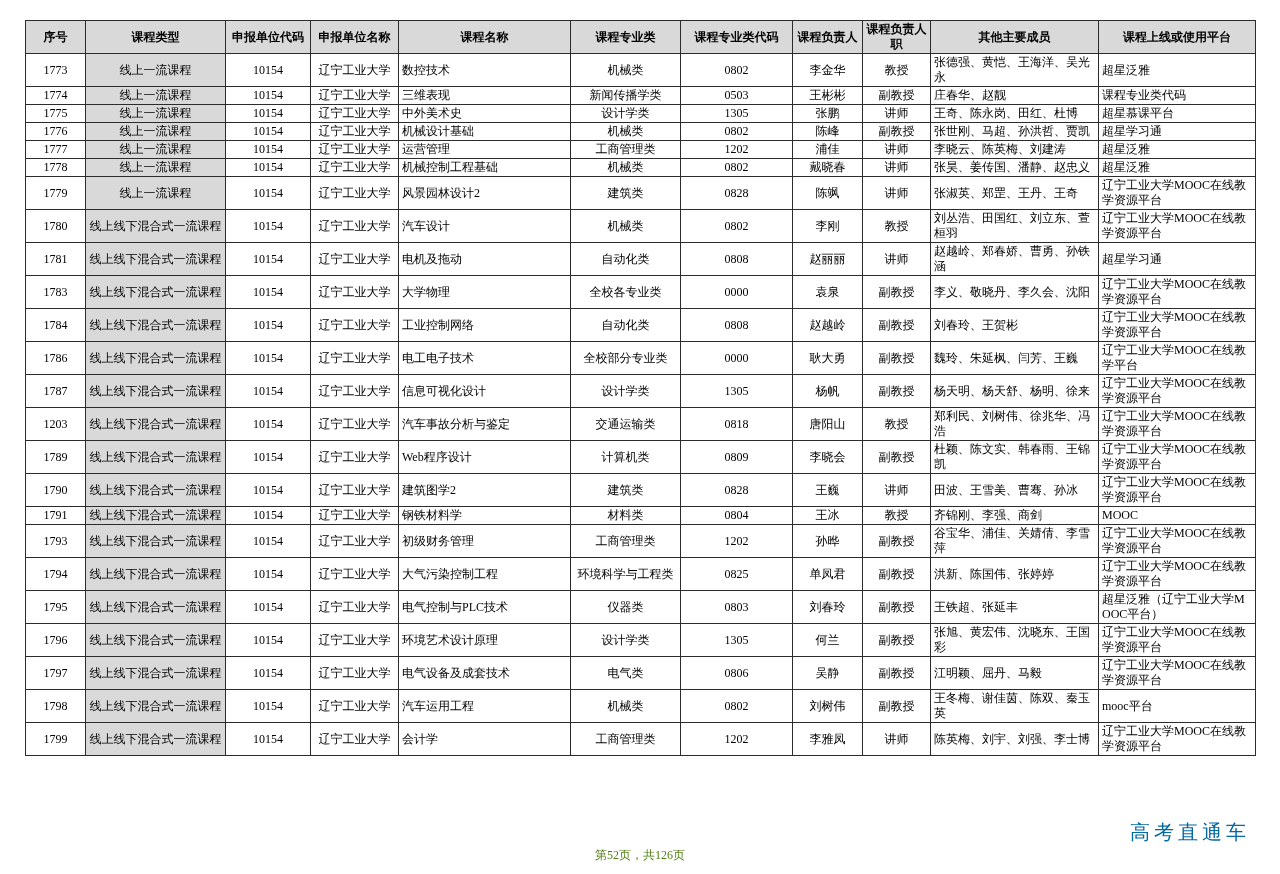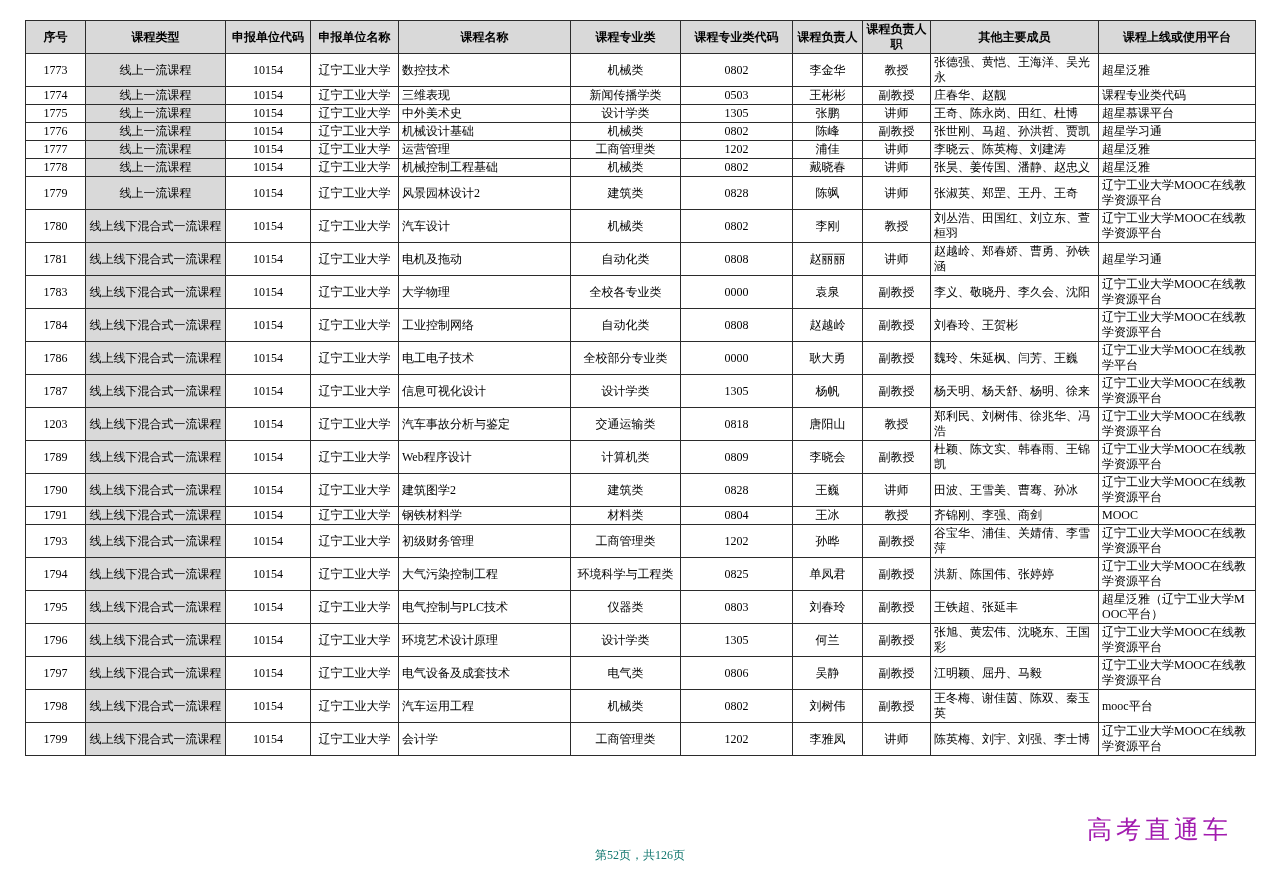--- a/index.html
+++ b/index.html
@@ -47,28 +47,28 @@
   table.course-table td.col4,
   table.course-table td.col9,
   table.course-table td.col10 { text-align: left; }
   .footer-pageinfo {
     position: absolute;
     left: 0;
     width: 1280px;
     bottom: 10px;
     text-align: center;
     font-size: 12px;
-    color: #0f766e;
+    color: #4d7c0f;
   }
   .watermark {
     position: absolute;
-    right: 48px;
+    right: 30px;
     bottom: 28px;
-    font-size: 25px;
-    color: #a21caf;
+    font-size: 20px;
+    color: #0369a1;
     letter-spacing: 4px;
     font-family: "Liberation Serif", "DejaVu Serif", serif;
   }
 </style>
 </head>
 <body>
 
 <div class="page">
 
   <table class="course-table">

